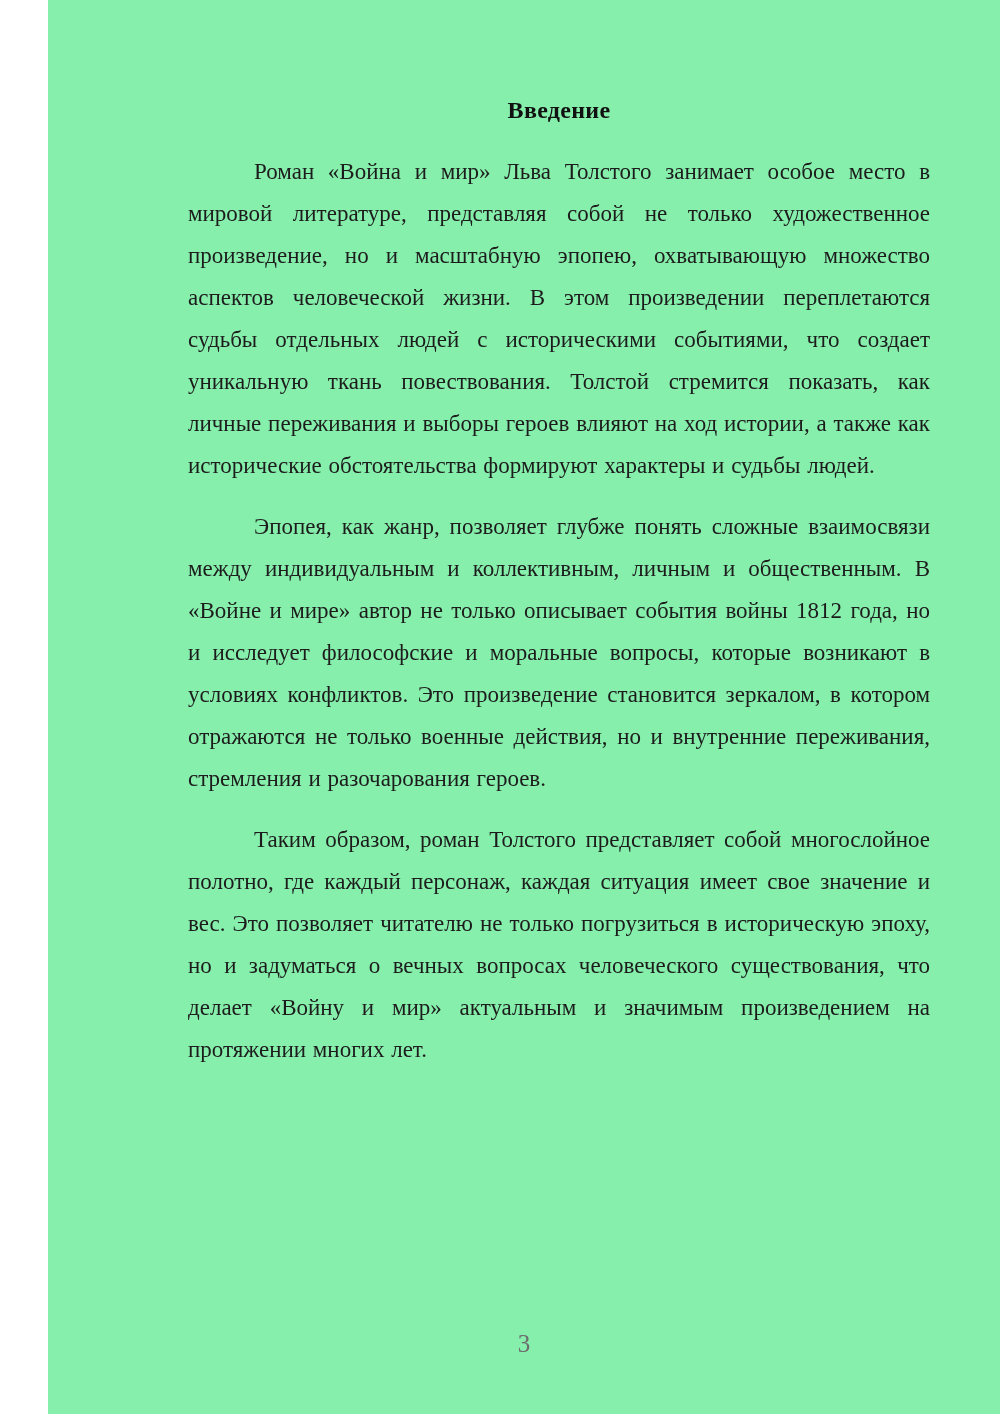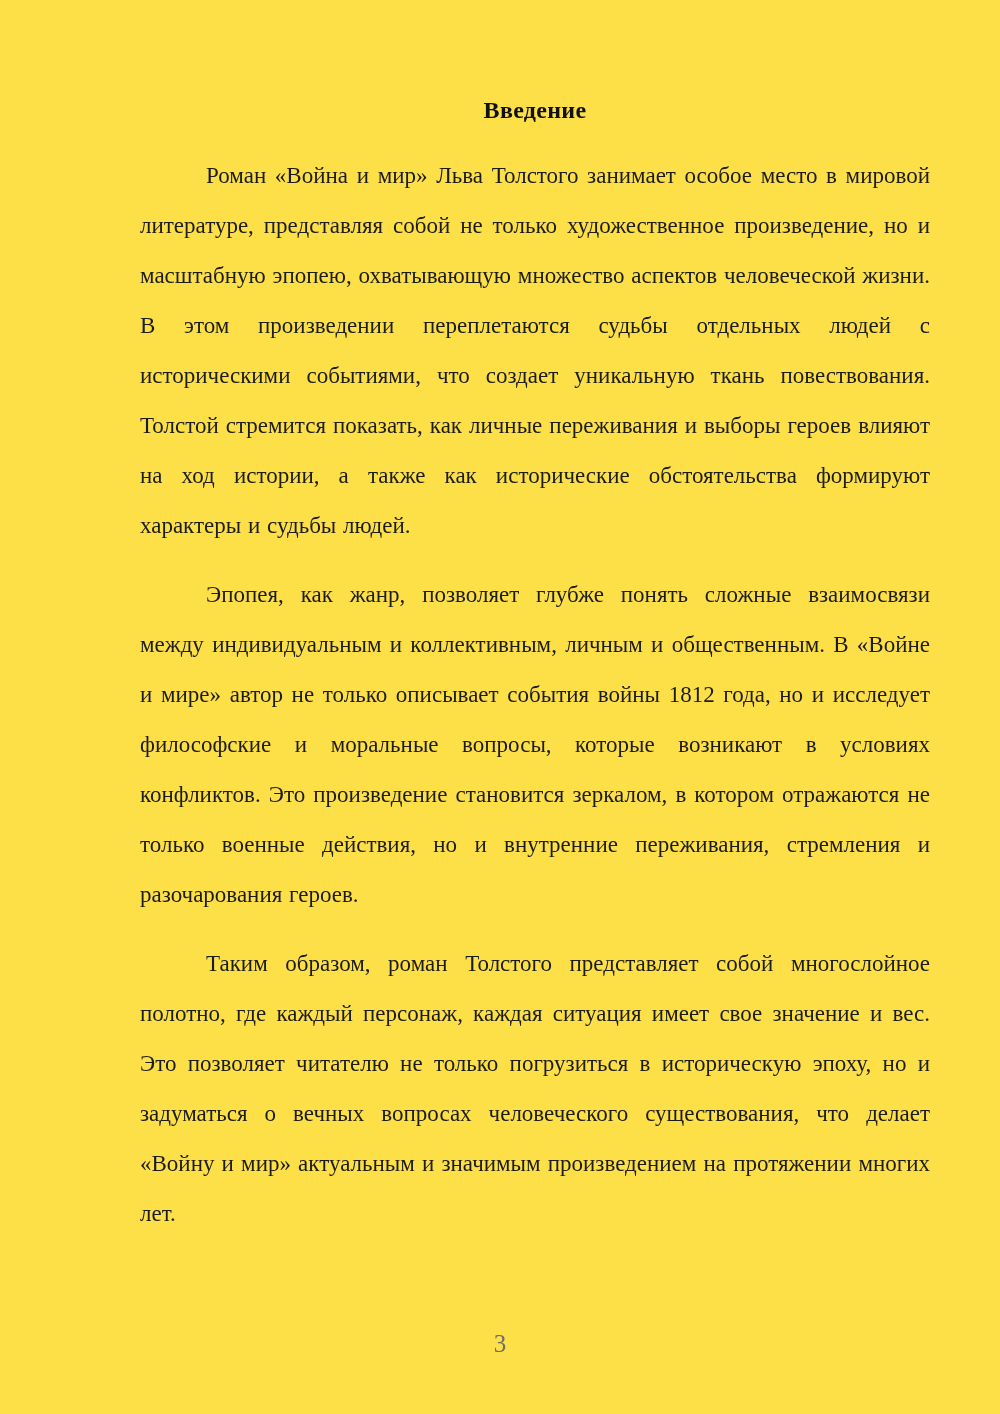--- a/index.html
+++ b/index.html
@@ -13,21 +13,22 @@
     height: 1414px;
     position: relative;
     font-family: "Liberation Serif", "DejaVu Serif", serif;
     color: #1c1c1c;
     overflow: hidden;
   }
 
   .page {
     position: absolute;
     inset: 0;
-    background: #fde047;
+    background: #86efac;
+    margin-left: 48px;
   }
 
   .content {
     position: absolute;
     top: 95px;
     left: 140px;
     right: 70px; 
   }
 
   .doc-title {
@@ -35,21 +36,21 @@
     font-weight: bold;
     font-size: 24px;
     line-height: 30px;
     letter-spacing: 0.3px;
     margin-bottom: 26px;
     color: #111111;
   }
 
   .doc-paragraph {
     font-size: 23px;
-    line-height: 50px;
+    line-height: 42px;
     text-align: justify;
     text-indent: 66px;
     margin-bottom: 19px;
     color: #1c1c1c;
     word-spacing: 1px;
   }
 
   .page-footer {
     position: absolute;
     left: 0;

